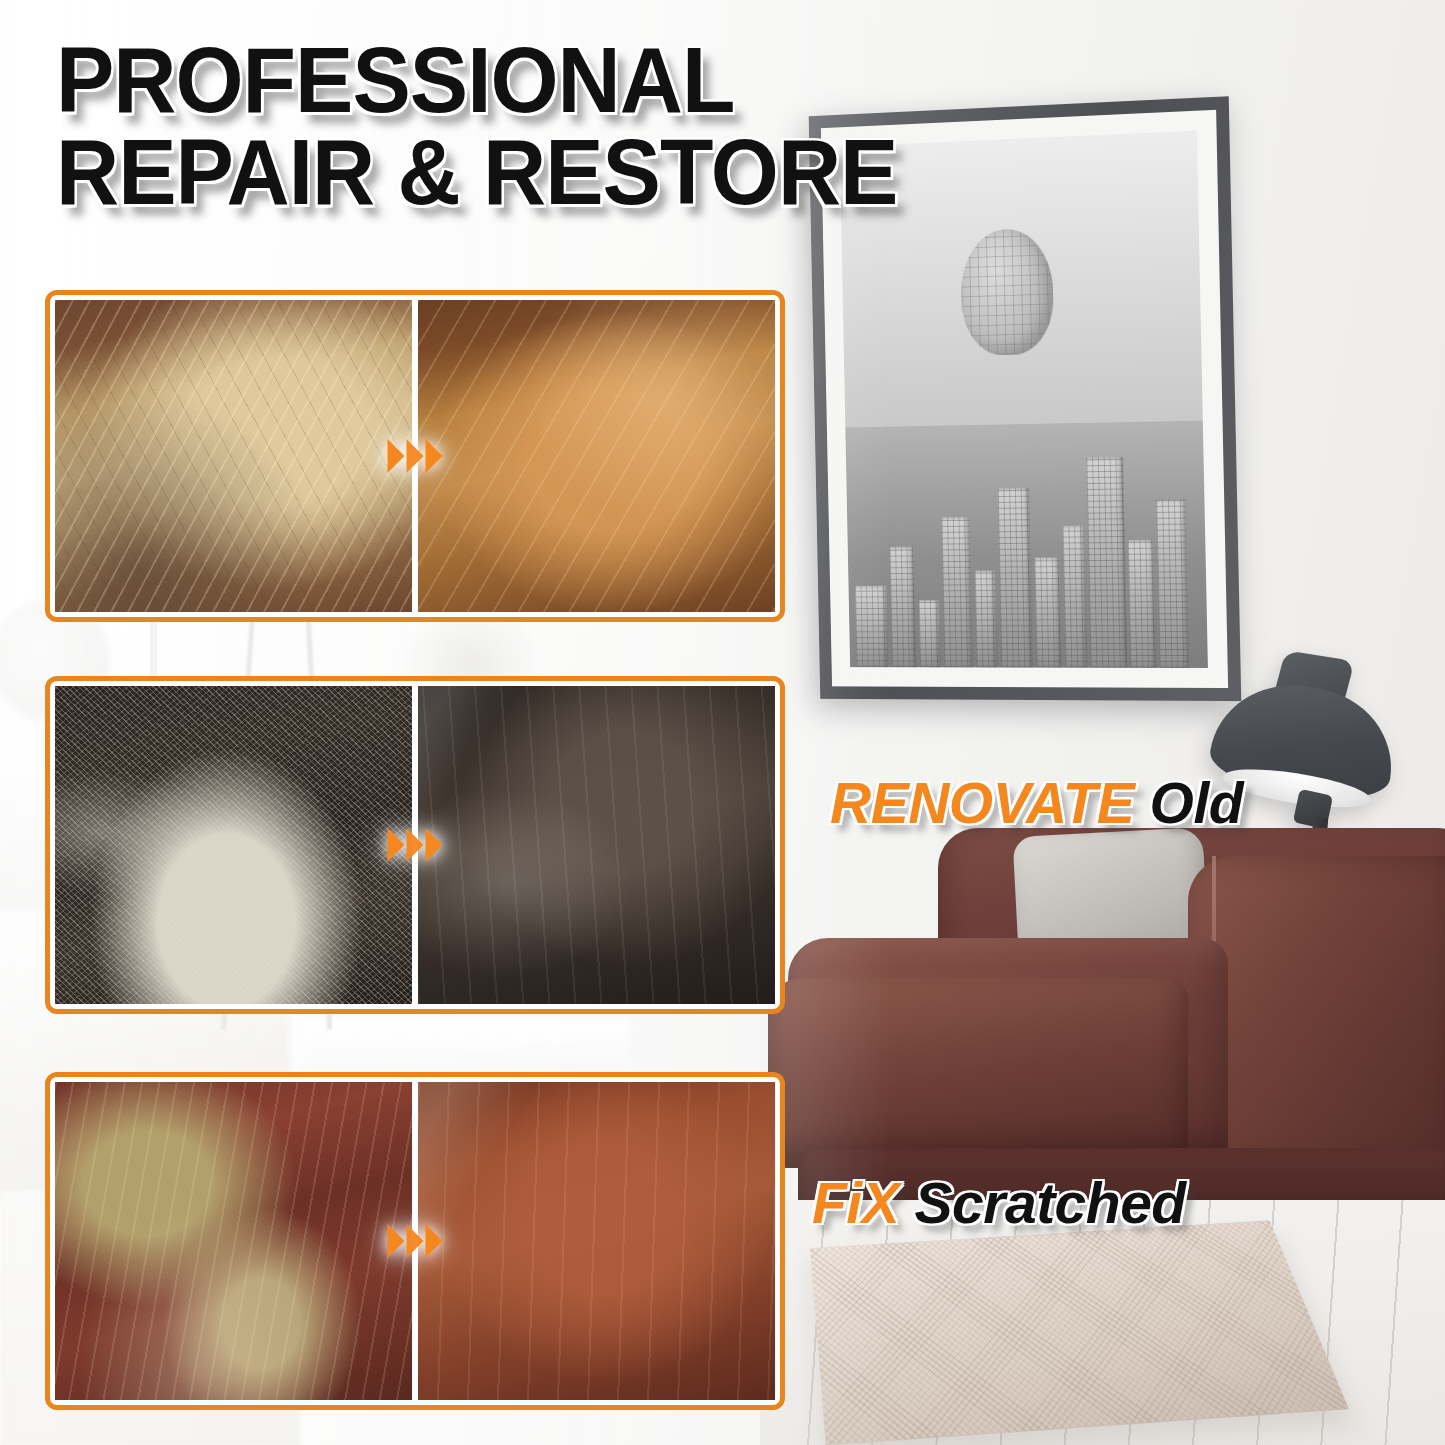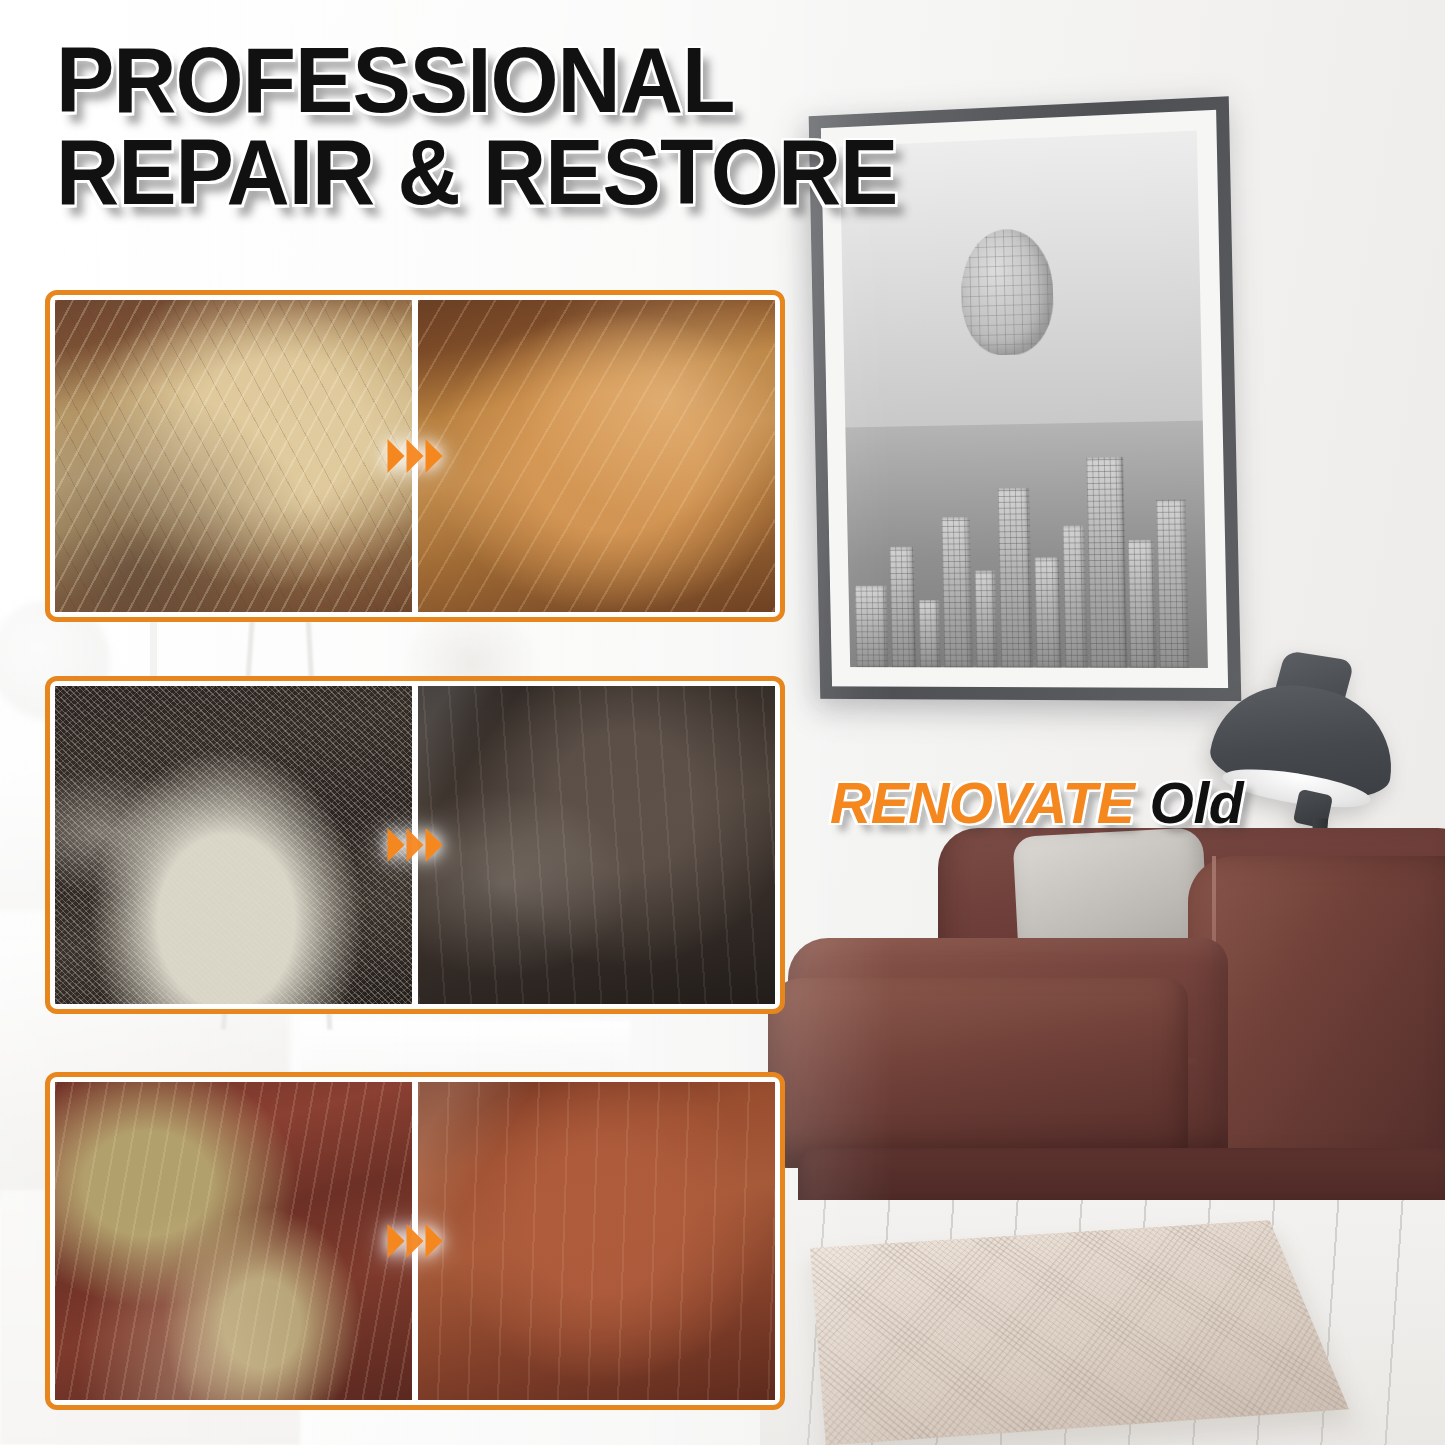--- a/index.html
+++ b/index.html
@@ -479,15 +479,16 @@
   </div>
 
   <div class="claim" id="claim1">
   </div>
 
   <div class="claim" id="claim2">
     <span class="ln"><span class="kw">RENOVATE</span><span> Old</span></span>
   </div>
 
   <div class="claim" id="claim3">
+    <span class="ln"><span class="kw">FiX</span><span> Scratched</span></span>
   </div>
 
 </div>
 
 </body></html>

